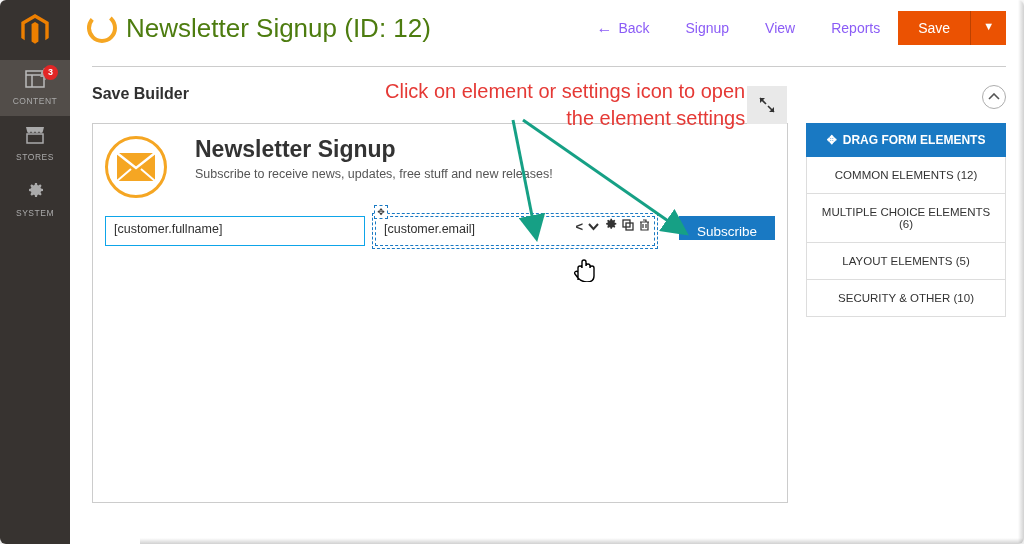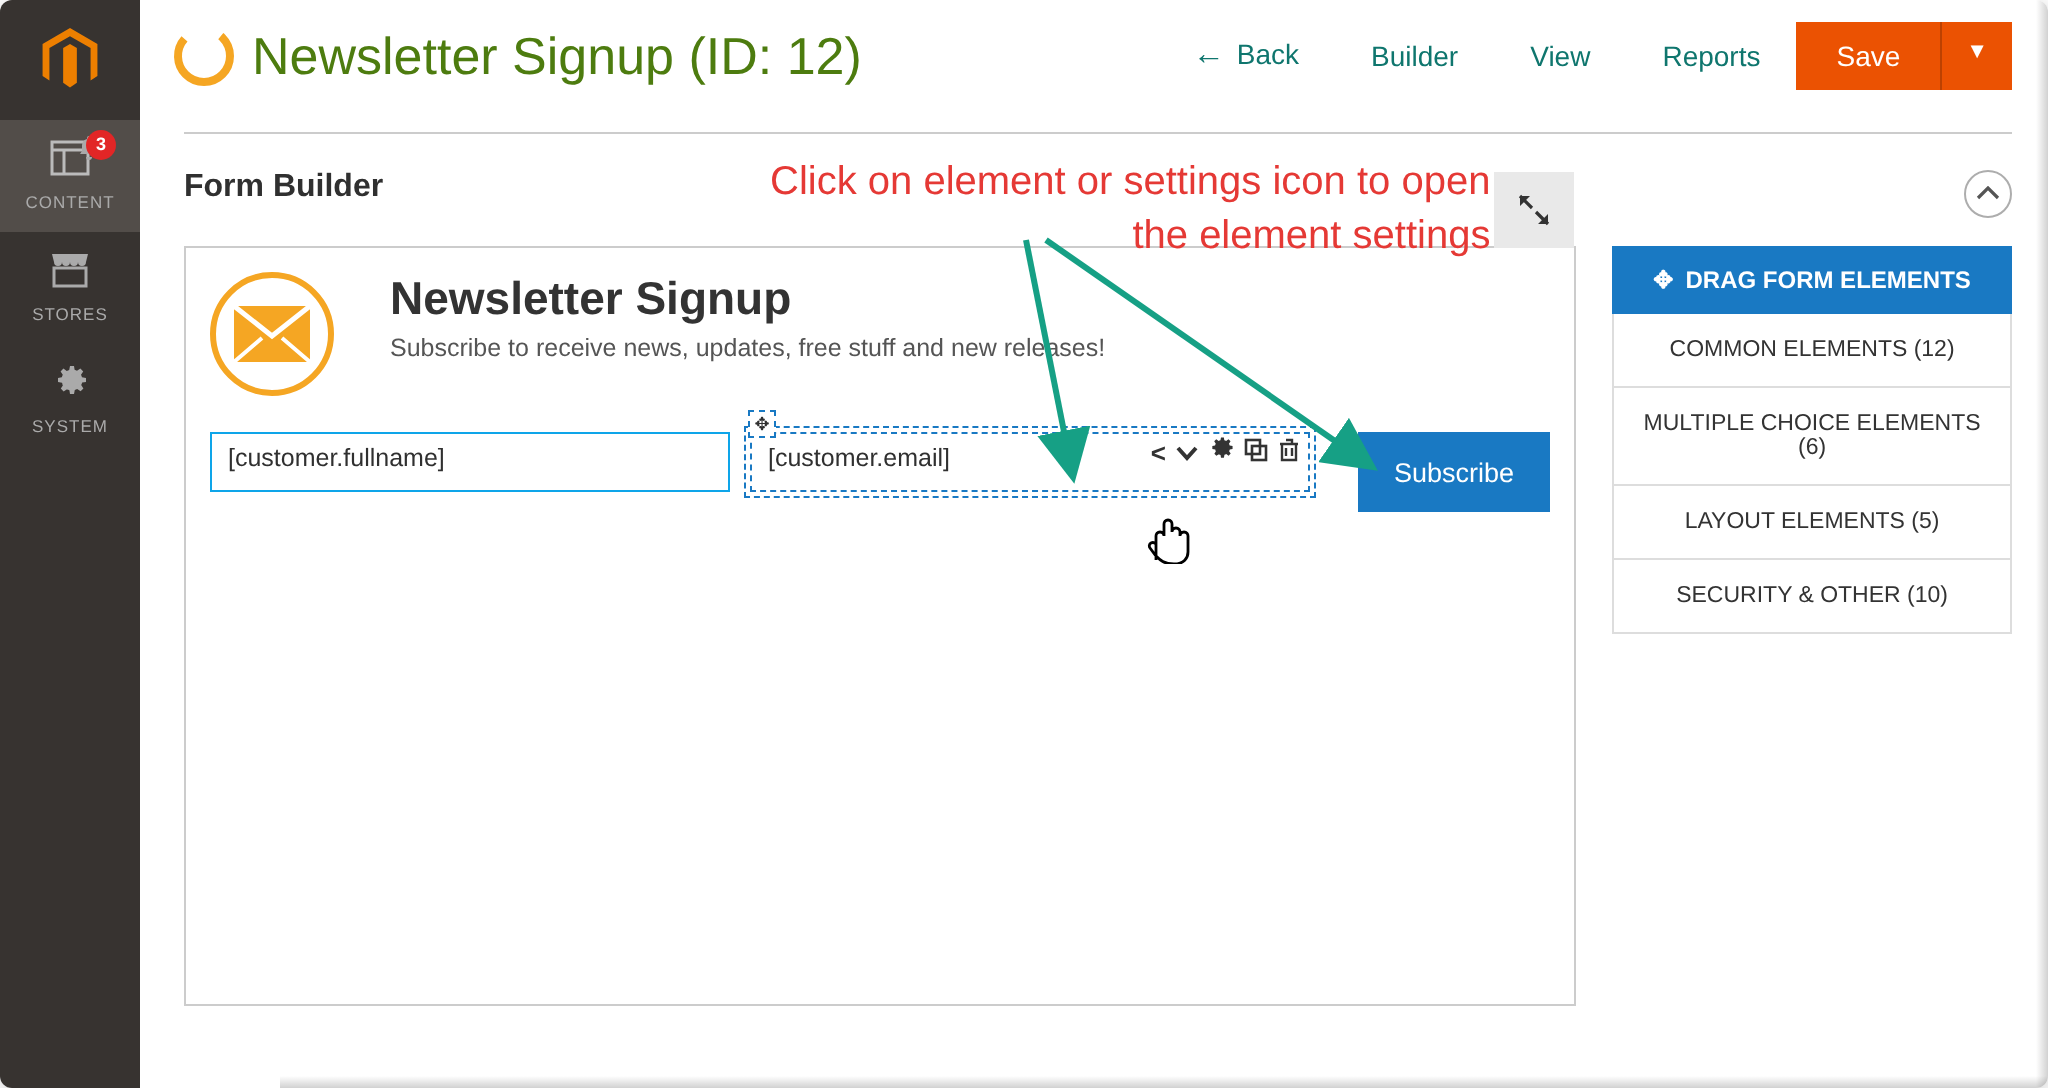--- a/index.html
+++ b/index.html
@@ -15,21 +15,21 @@
   .sidebar .item.active { background: #524d49; }
   .sidebar .badge { position:absolute; top:5px; right:12px; background:#e22626; color:#fff; border-radius:50%; width:15px; height:15px; font-size:9px; line-height:15px; font-weight:bold;}
 
   
   .main { flex: 1; background: #fff; position:relative; }
   .header { display:flex; align-items:center; padding: 8px 20px 18px 12px; }
   .header .spinner { width:40px; height:40px; display:flex; align-items:center; justify-content:center;}
   .header .spinner svg { animation: none; }
   .header h1 { font-size: 26px; font-weight: 400; color: #4d7c0f; margin-left:4px; }
   .hactions { margin-left:auto; display:flex; align-items:center; gap: 0; }
-  .hactions a { padding: 8px 18px; color:#0f766e; font-size:14px; text-decoration:none;text-align:right; }
+  .hactions a { padding: 8px 18px; color:#8b5cf6; font-size:14px; text-decoration:none;text-align:right; }
   .hactions .back-arrow { font-size: 16px; margin-right:6px; }
   .btn-save { display:flex; }
   .btn-save .sv { background:#eb5202; color:#fff; padding:9px 20px; font-size:14px; font-weight:400;}
   .btn-save .dd { background:#eb5202; color:#fff; padding:9px 12px; border-left:1px solid rgba(0,0,0,0.2); font-size:11px;}
 
   .section { border-top:1px solid #ccc; margin: 0 20px 0 22px; padding: 18px 0 0 0; display:flex; }
   .section h2 { font-size: 16px; font-weight: 600; color:#303030; flex:0 0 auto; }
   .section .collapse { margin-left:auto; width:24px; height:24px; border:1px solid #adadad; border-radius:50%; display:flex; align-items:center; justify-content:center; font-size:13px; color:#666;}
 
   .builder { margin: 14px 20px 0 22px; display:flex; gap: 18px; }
@@ -42,21 +42,21 @@
   .form-header h3 { font-size:23px; font-weight:600; color:#333; margin-bottom:4px;}
   .form-header p { font-size:12.5px; color:#555;}
 
   .form-row { display:flex; gap:10px; align-items:flex-start;}
   .field { border:1px solid #0ea5e9; padding:5px 8px; height:30px; font-size:12.5px; color:#303030; flex: 0 0 260px; background:#fff;}
   .field.selected { flex: 0 0 280px; position:relative; border:1px dashed #1979c3; outline:1px dashed #1979c3; outline-offset:2px;}
   .element-toolbar { position:absolute; top:1px; right:4px; display:flex; gap:5px; align-items:center; color:#333;}
   .element-toolbar span { font-size:13px; cursor:pointer;}
   .move-handle { position:absolute; top:-12px; left:-2px; width:14px; height:14px; background:#fff; border:1px dashed #1979c3; font-size:9px; text-align:center; line-height:12px;}
 
-  .btn-subscribe { background:#1979c3; color:#fff; padding:8px 18px; font-size:13.5px; border:none; height:40px;}
+  .btn-subscribe { background:#1979c3; color:#fff; padding:8px 18px; font-size:13.5px; border:none; height:24px;}
 
   
   .palette { width:200px; }
   .palette .hd { background:#1979c3; color:#fff; font-size:12px; font-weight:600; padding:10px 8px; text-align:center; display:flex; align-items:center; justify-content:center; gap:6px;}
   .palette .cat { border:1px solid #ddd; border-top:none; padding:12px 8px; font-size:11.5px; color:#333; text-align:center;}
 
   
   .anno-text { position:absolute; top:78px; left:315px; color:#e53935; font-size:20px; text-align:right; line-height:1.35; z-index:10;}
   .arrows { position:absolute; top:118px; left:388px; z-index:9; pointer-events:none;}
   .cursor { position:absolute; top:254px; left:500px; z-index:11; pointer-events:none;}
@@ -113,32 +113,32 @@
   <div class="main">
     <div class="header">
       <div class="spinner">
         <svg width="34" height="34" viewBox="0 0 34 34">
             <circle cx="17" cy="17" r="13" fill="none" stroke="#f5a623" stroke-width="4" stroke-dasharray="60 20" transform="rotate(-45 17 17)"></circle>
           </svg>
       </div>
       <h1>Newsletter Signup (ID: 12)</h1>
       <div class="hactions">
         <a><span class="back-arrow">←</span><span>Back</span></a>
-        <a>Builder</a>
+        <a>Signup</a>
         <a>View</a>
         <a>Reports</a>
         <div class="btn-save">
           <div class="sv">Save</div>
           <div class="dd">▼</div>
         </div>
       </div>
     </div>
 
     <div class="section">
-      <h2>Form Builder</h2>
+      <h2>Save Builder</h2>
       <div class="collapse">
         <svg width="12" height="8" viewBox="0 0 12 8" fill="none" stroke="#555" stroke-width="1.6">
             <path d="M1 6l5-5 5 5"></path>
           </svg>
       </div>
     </div>
 
     <div class="builder">
       <div class="canvas">
         <div class="expand-btn">

